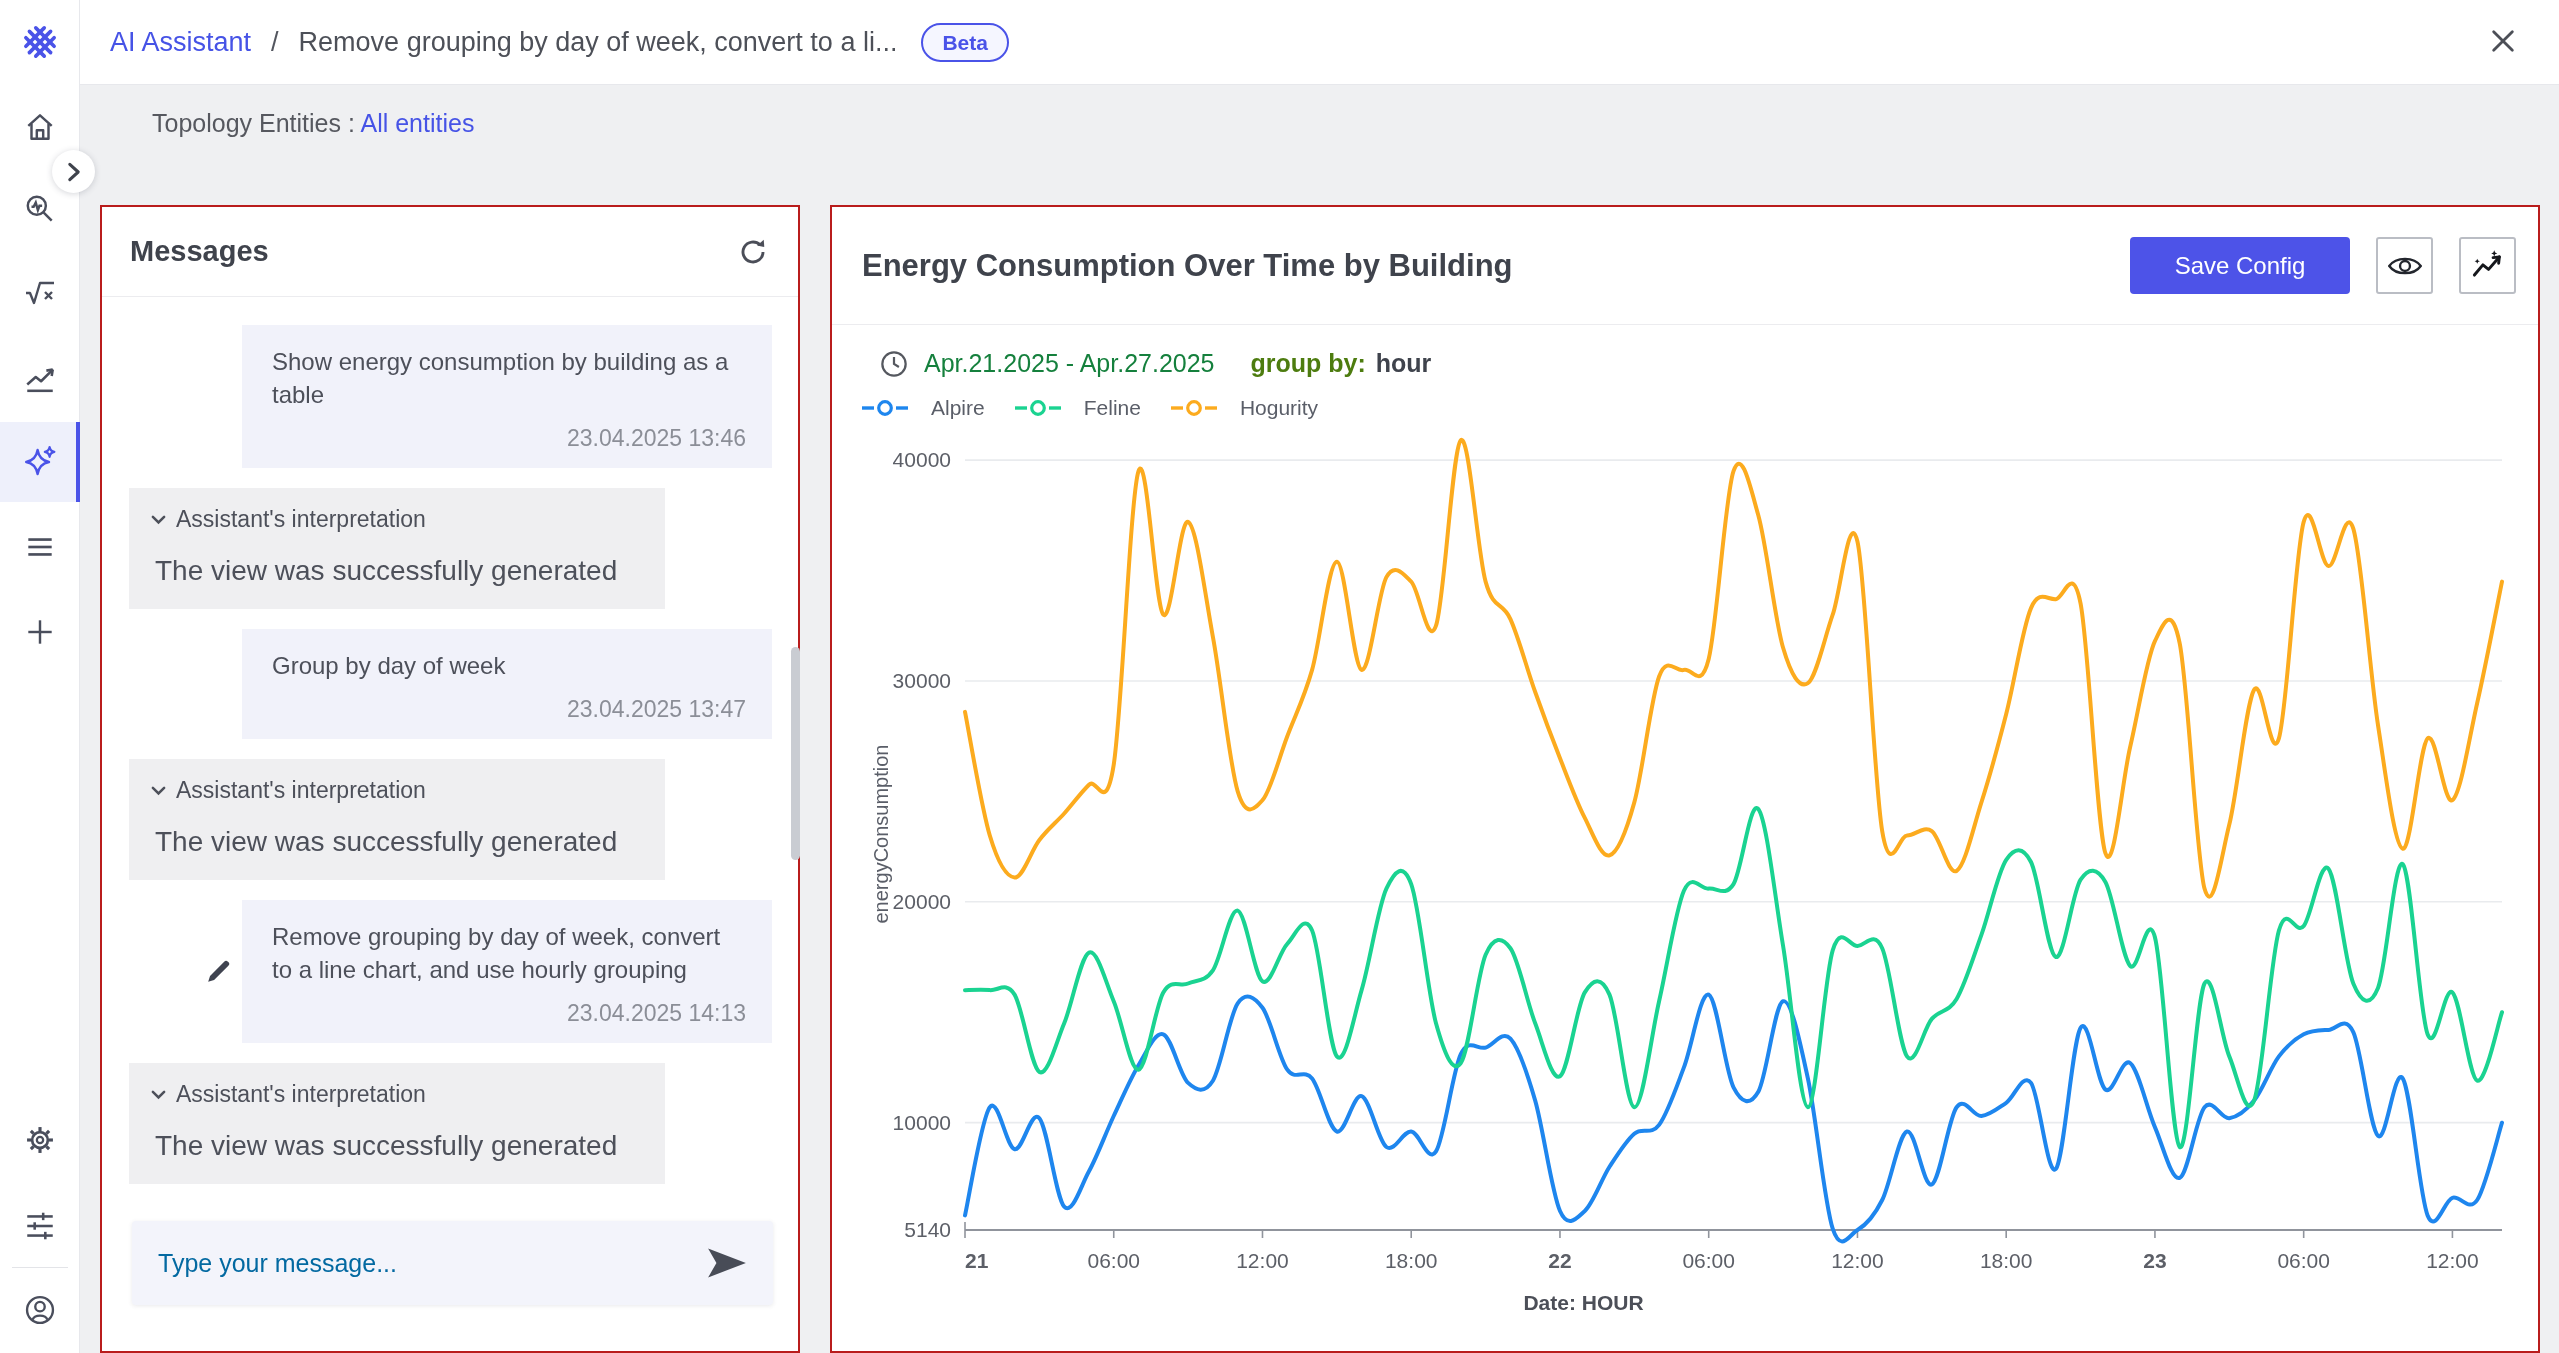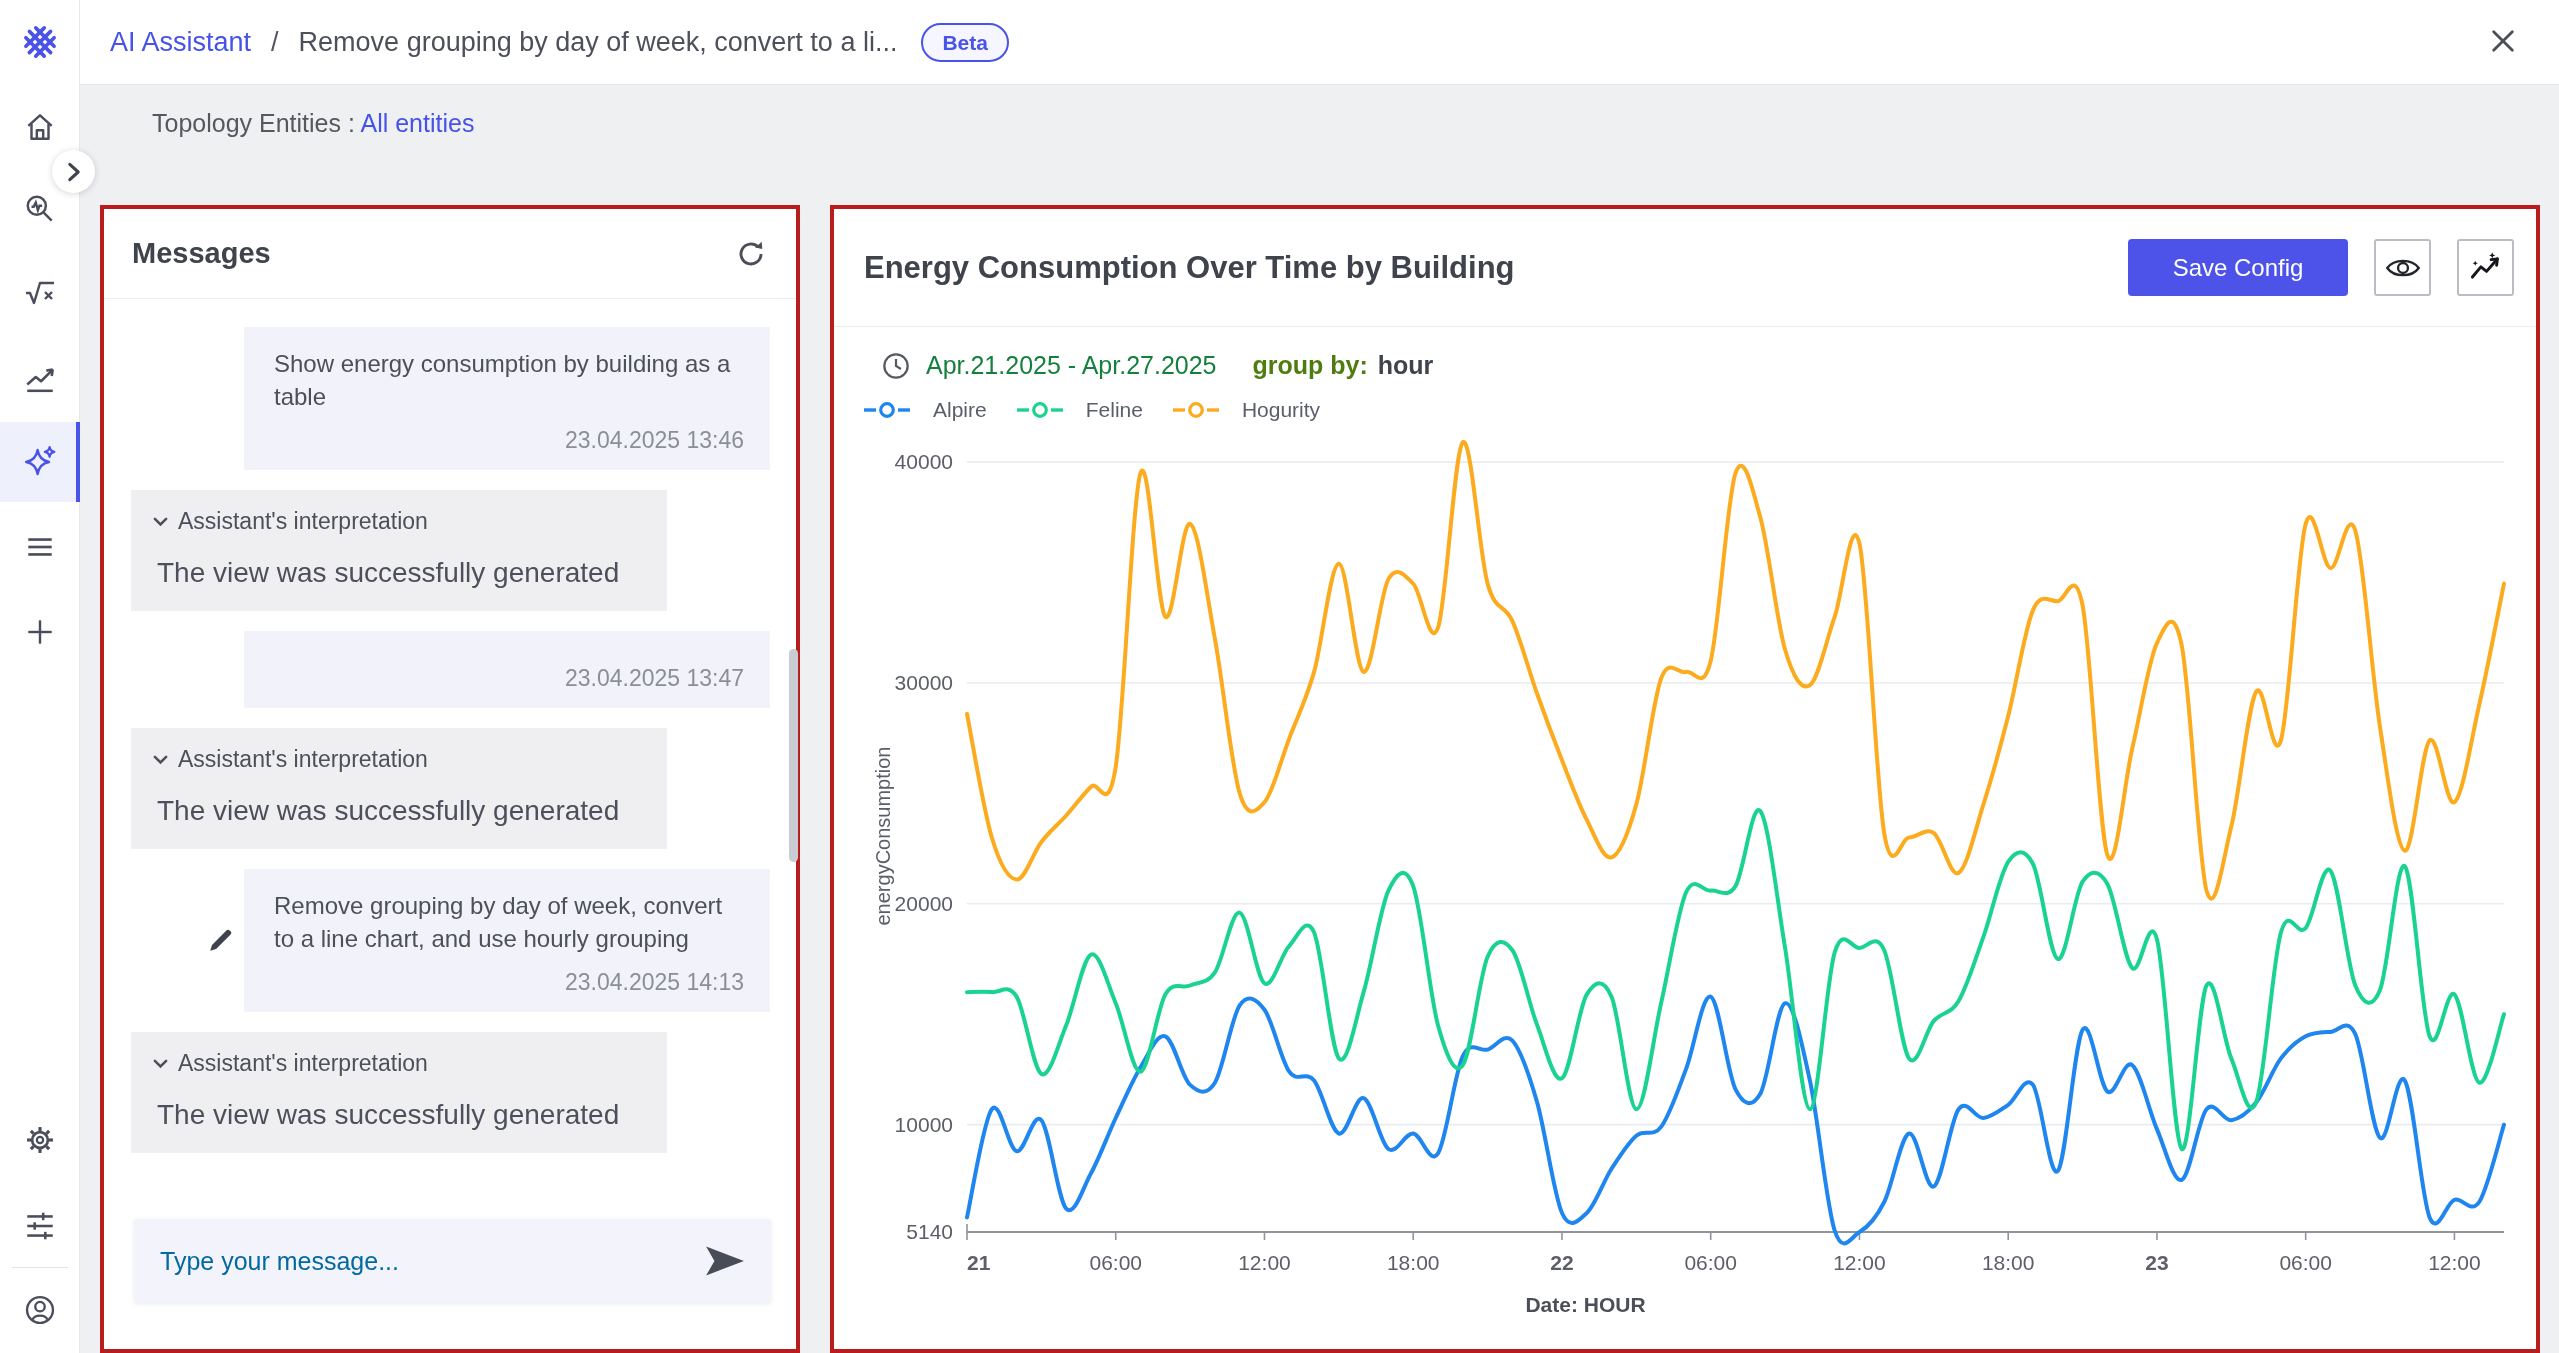--- a/index.html
+++ b/index.html
@@ -23,21 +23,21 @@
   #breadcrumb .bc-title{color:#4d5058}
   .beta-badge{margin-left:24px;border:2px solid #4a53e8;color:#4a53e8;background:#f5f6ff;border-radius:999px;
     font-size:21px;font-weight:bold;padding:7px 19px;line-height:1}
   #topbar .spacer{flex:1}
 
   
   #content{position:absolute;left:80px;top:85px;right:0;bottom:0;background:#eff0f2}
   #topology{position:absolute;left:72px;top:24px;font-size:25px;color:#56585f}
   #topology .t-link{color:#4653e6;cursor:pointer}
 
-  .card{position:absolute;background:#fff;border:4px solid #b91c1c}
+  .card{position:absolute;background:#fff;border:2px solid #b91c1c}
 
   
   #messages-card{left:20px;top:120px;width:700px;bottom:0}
   .m-head{height:90px;display:flex;align-items:center;justify-content:space-between;padding:0 28px;border-bottom:1px solid #ececef}
   .m-title{font-size:29px;font-weight:bold;color:#3f434c}
   .m-refresh{width:34px;height:34px;display:flex;align-items:center;justify-content:center;cursor:pointer}
   .m-list{position:relative;padding:28px 26px 0 27px}
   .msg-user-wrap{position:relative;margin:0 0 20px 113px}
   .bubble{background:#f1f2fa;padding:20px 26px 16px 30px;}
   .btxt{font-size:24px;line-height:33px;color:#4d505a;max-width:470px}
@@ -222,20 +222,21 @@
           <div class="ahdr">
             <svg width="15" height="10" viewBox="0 0 12 8" fill="none" stroke="#4d505a" stroke-width="2" stroke-linecap="round">
               <polyline points="1.5,1.5 6,6 10.5,1.5"></polyline>
             </svg>
             <span>Assistant's interpretation</span>
           </div>
           <div class="abody">The view was successfully generated</div>
         </div>
         <div class="msg-user-wrap">
           <div class="bubble">
+            <div class="btxt">Group by day of week</div>
             <div class="btime">23.04.2025 13:47</div>
           </div>
         </div>
         <div class="msg-assist">
           <div class="ahdr">
             <svg width="15" height="10" viewBox="0 0 12 8" fill="none" stroke="#4d505a" stroke-width="2" stroke-linecap="round">
               <polyline points="1.5,1.5 6,6 10.5,1.5"></polyline>
             </svg>
             <span>Assistant's interpretation</span>
           </div>

